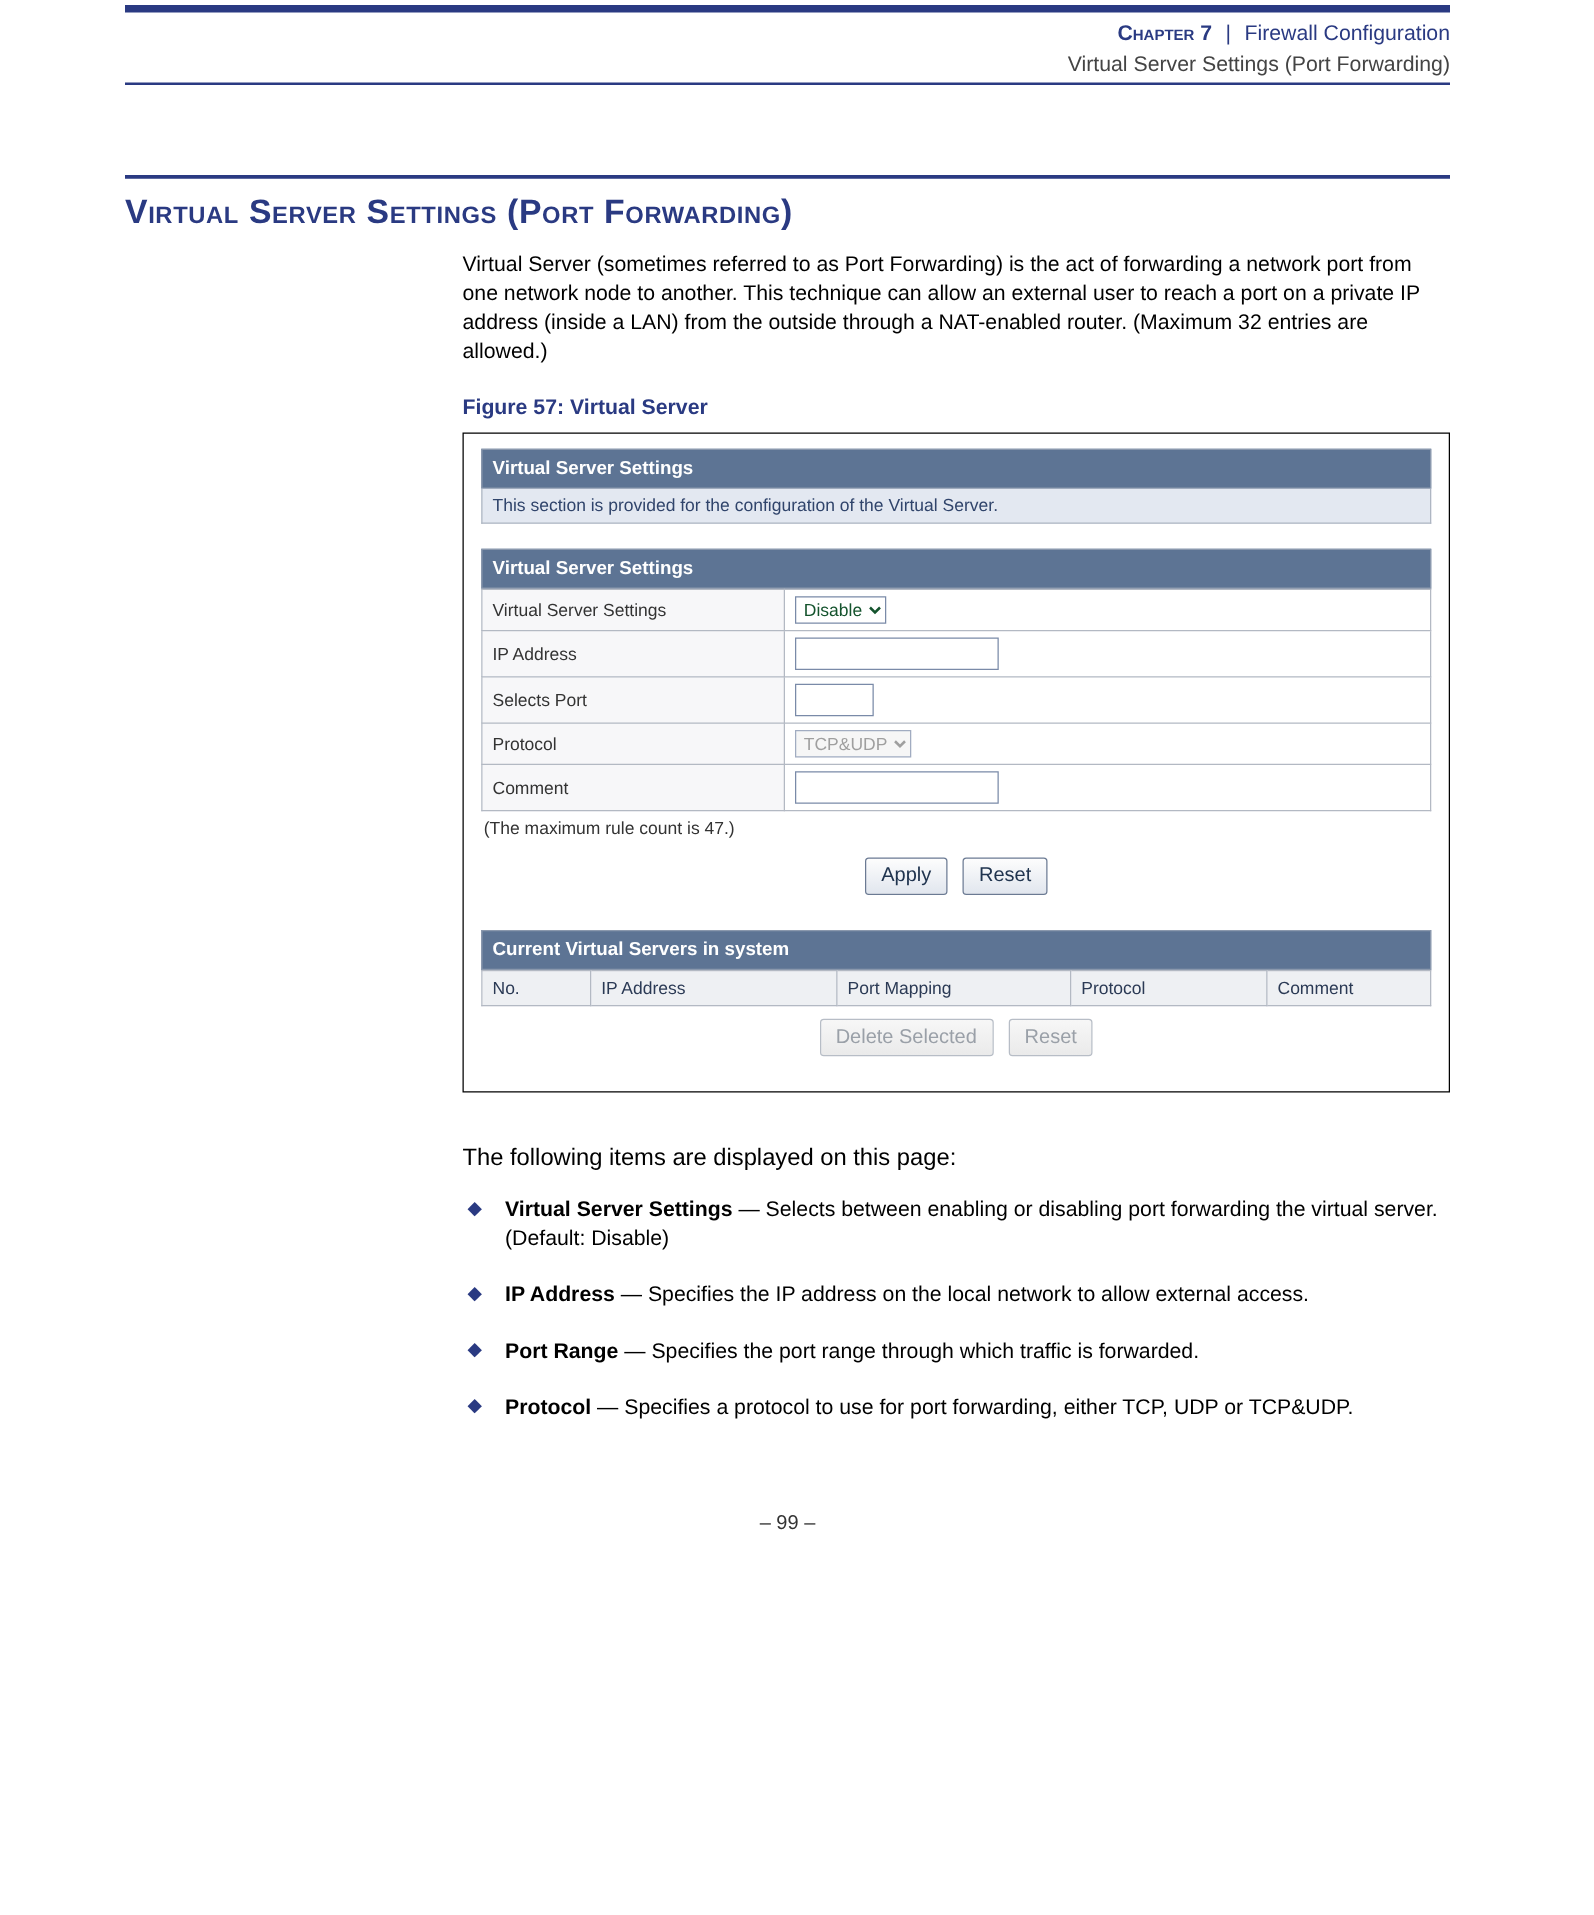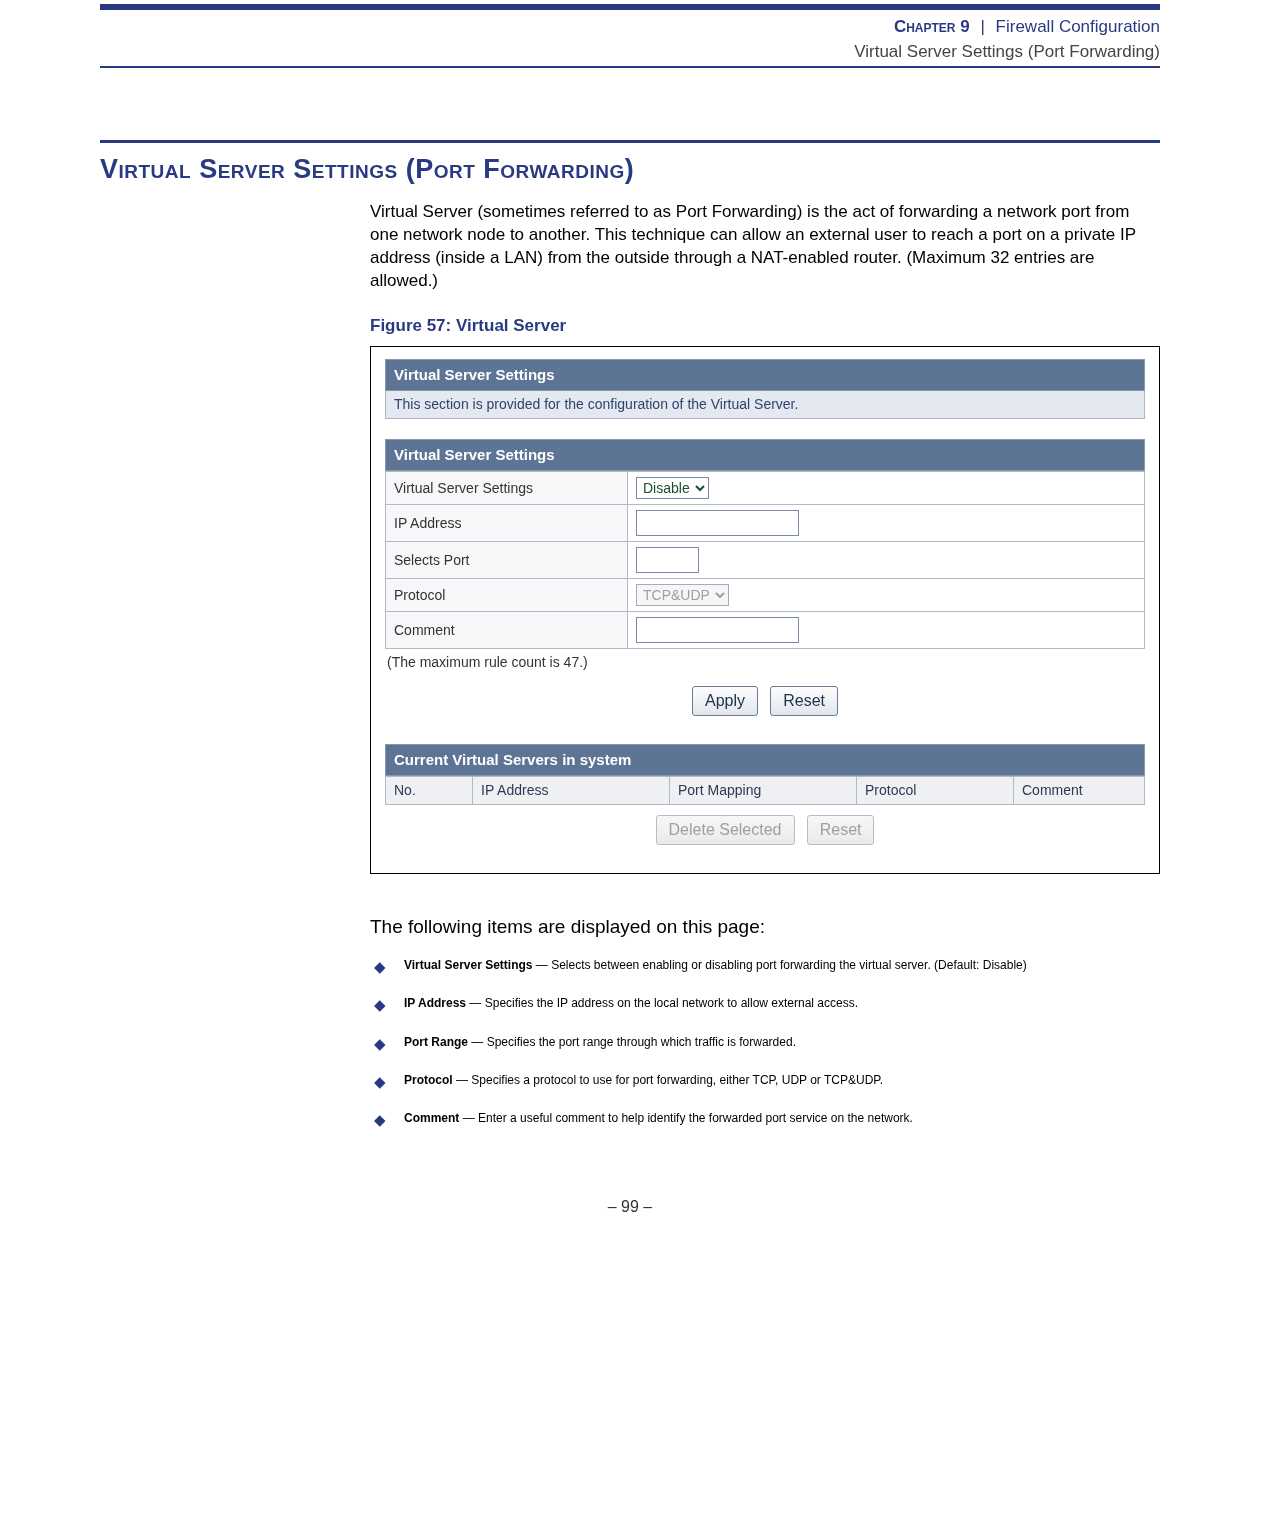--- a/index.html
+++ b/index.html
@@ -34,33 +34,33 @@
   .txt.w60{width:55px}
   .sel.dis{color:#777;background:#f3f3f3}
   .note{color:#333;font-size:14px;padding:4px 2px}
   .btnrow{text-align:center;padding:10px 0 8px}
   .btn{display:inline-block;border:1px solid #6b7a93;border-radius:3px;background:linear-gradient(#fdfdfd,#e1e6ee);padding:3px 12px;font-size:16px;color:#20344f;margin:0 4px}
   .btn.dis{color:#9aa0a8;border-color:#b7bdc6;background:linear-gradient(#f7f7f7,#eaeaea)}
   table.hdr{border-collapse:collapse;width:100%}
   table.hdr th{border:1px solid #b3b9c3;background:#eef0f3;font-weight:normal;color:#2b3a55;padding:4px 8px;font-size:14px;text-align:left}
   .lead{font-size:19px;margin:40px 0 18px 0}
   ul.items{list-style:none;padding:0;margin:0}
-  ul.items>li{position:relative;padding:0 0 0 34px;margin:11px 0 22px 0;font-size:12px;line-height:1.35}
+  ul.items>li{position:relative;padding:0 0 0 34px;margin:11px 0 22px 0;font-size:17px;line-height:1.35}
   ul.items>li:before{content:"◆";position:absolute;left:4px;top:0;color:#2a3a82;font-size:15px}
   ul.items b{font-weight:bold}
   .footer{text-align:center;color:#333;font-size:16px;margin-top:70px}
 </style>
 </head>
 <body>
 
 <div class="page">
   <div class="topbar"></div>
   <div class="header-block">
     <div class="header-chapter">
-      <span class="ch">Chapter 9</span>
+      <span class="ch">Chapter 7</span>
       <span class="sep">|</span>
       <span class="chtitle">Firewall Configuration</span>
     </div>
     <div class="header-sub">Virtual Server Settings (Port Forwarding)</div>
   </div>
 
   <hr class="hrule">
   <h1 class="sec">Virtual Server Settings (Port Forwarding)</h1>
 
   <div class="body-col">
@@ -133,18 +133,17 @@
       </div>
     </div>
 
     <div class="lead">The following items are displayed on this page:</div>
 
     <ul class="items">
       <li><b>Virtual Server Settings</b><span> — Selects between enabling or disabling port forwarding the virtual server. (Default: Disable)</span></li>
       <li><b>IP Address</b><span> — Specifies the IP address on the local network to allow external access.</span></li>
       <li><b>Port Range</b><span> — Specifies the port range through which traffic is forwarded.</span></li>
       <li><b>Protocol</b><span> — Specifies a protocol to use for port forwarding, either TCP, UDP or TCP&amp;UDP.</span></li>
-      <li><b>Comment</b><span> — Enter a useful comment to help identify the forwarded port service on the network.</span></li>
     </ul>
   </div>
 
   <div class="footer">–  99  –</div>
 </div>
 
 </body></html>

